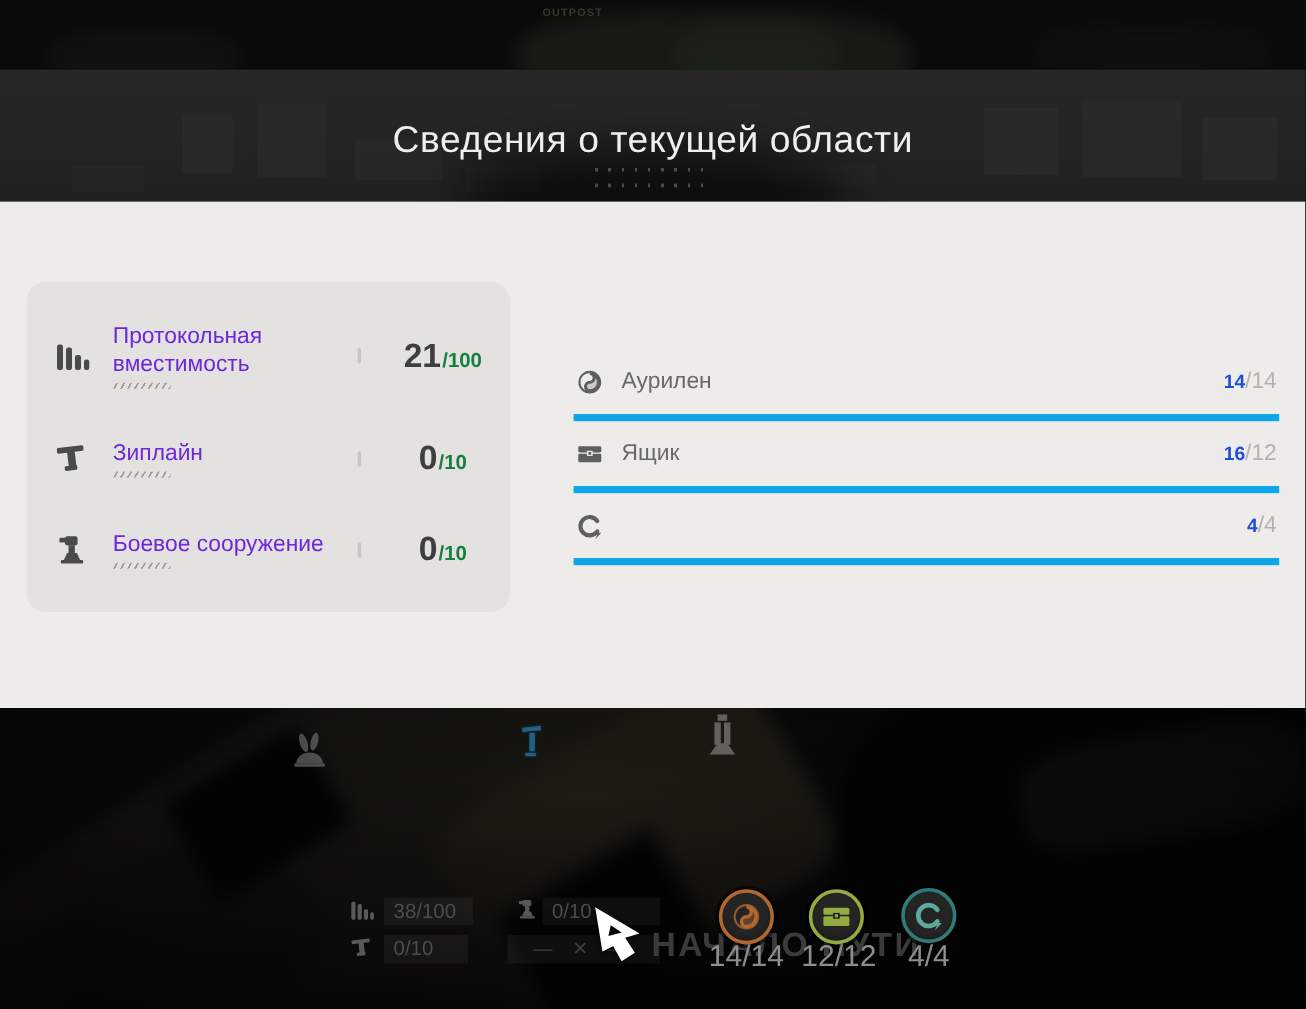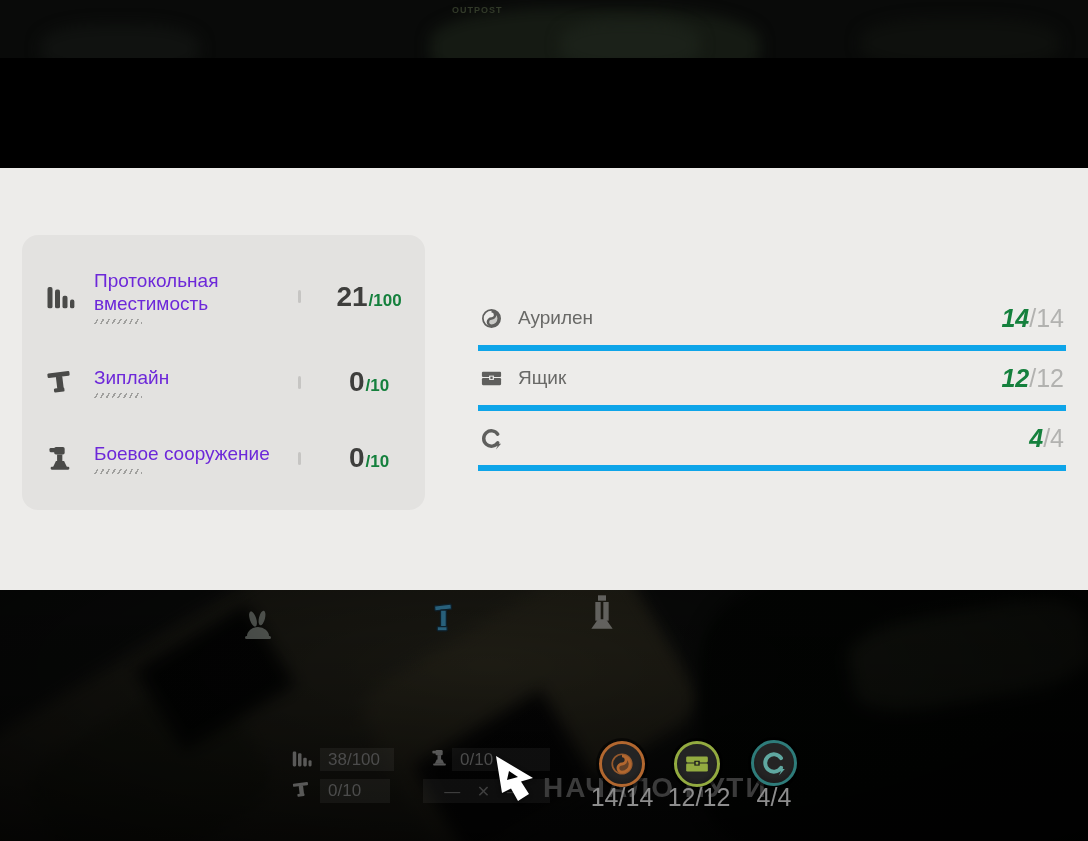--- a/index.html
+++ b/index.html
@@ -41,22 +41,22 @@
   .stat-value{position:absolute;left:292px;width:110px;display:flex;align-items:baseline;justify-content:center;}
   .stat-value .big{font-size:28px;font-weight:700;color:#3e3e3c;}
   .stat-value .total{font-size:17px;font-weight:600;color:#15803d;margin-left:1px;}
 
   
   .collect-list{position:absolute;left:478px;top:123px;width:588px;}
   .collect-row{height:54px;display:flex;align-items:center;border-bottom:6px solid #0ea5e9;position:relative;}
   .collect-icon{width:26px;height:26px;display:flex;align-items:center;justify-content:center;}
   .collect-label{margin-left:14px;font-size:19px;color:#69696 7;color:#696967;}
   .collect-value{position:absolute;right:2px;display:flex;align-items:baseline;}
-  .collect-value .big{font-size:25px;font-weight:700;color:#15803d;font-style:italic;}
-  .collect-value .total{font-size:25px;font-weight:400;color:#b2b2b0;}
+  .collect-value .big{font-size:16px;font-weight:700;color:#1d4ed8;}
+  .collect-value .total{font-size:19px;font-weight:400;color:#b2b2b0;}
 
   
   .map-area{position:absolute;left:0;top:590px;width:1088px;height:251px;background:#0a0b0a;overflow:hidden;}
   .map-bg{position:absolute;inset:0;}
   .map-bg .blob{position:absolute;filter:blur(8px);}
   .vignette{position:absolute;inset:0;
     background:radial-gradient(ellipse at 45% 30%, rgba(0,0,0,0) 0%, rgba(0,0,0,.45) 62%, rgba(0,0,0,.78) 100%),
                linear-gradient(rgba(0,0,0,.1), rgba(0,0,0,.45));}
   .area-label{position:absolute;left:118px;top:24px;font-size:30px;font-weight:600;
     color:#5b605b;letter-spacing:2px;opacity:.72;}
@@ -89,20 +89,35 @@
 <div class="screen">
 
   <div class="top-strip">
     <div class="blob" style="left:430px;top:8px;width:330px;height:80px;background:#151a13;"></div>
     <div class="blob" style="left:560px;top:20px;width:140px;height:50px;background:#1b2119;"></div>
     <div class="blob" style="left:40px;top:24px;width:160px;height:50px;background:#101210;"></div>
     <div class="blob" style="left:860px;top:18px;width:200px;height:50px;background:#0e100d;"></div>
     <div class="top-label">OUTPOST</div>
   </div>
 
+  <div class="title-band">
+    <div class="glyph" style="left:152px;top:38px;width:42px;height:48px;opacity:.45;"></div>
+    <div class="glyph" style="left:214px;top:28px;width:58px;height:62px;opacity:.4;"></div>
+    <div class="glyph" style="left:296px;top:58px;width:72px;height:34px;opacity:.35;"></div>
+    <div class="glyph" style="left:388px;top:80px;width:62px;height:22px;opacity:.3;"></div>
+    <div class="glyph" style="left:60px;top:80px;width:60px;height:22px;opacity:.3;"></div>
+    <div class="glyph" style="left:640px;top:78px;width:90px;height:18px;opacity:.3;"></div>
+    <div class="glyph" style="left:820px;top:32px;width:62px;height:56px;opacity:.45;"></div>
+    <div class="glyph" style="left:902px;top:26px;width:82px;height:64px;opacity:.4;"></div>
+    <div class="glyph" style="left:1002px;top:40px;width:62px;height:52px;opacity:.45;"></div>
+    <div class="title-smudge"></div>
+    <div class="page-title">Сведения о текущей области</div>
+    <div class="dots r1"></div>
+    <div class="dots r2"></div>
+  </div>
 
   <div class="content">
 
     <div class="stats-card">
 
       <div class="stat-row">
         <div class="stat-icon">
           <svg width="30" height="30" viewBox="0 0 24 24">
               <g fill="#4a4a48">
             <rect x="2" y="4" width="4" height="17" rx="1.5"></rect>
@@ -190,21 +205,21 @@
               <g fill="#5f5f5d">
             <rect x="2" y="5" width="20" height="5.5" rx="1.2"></rect>
             <rect x="2" y="11.5" width="20" height="7.5" rx="1.2"></rect>
             <rect x="9.5" y="9" width="5" height="4.5" fill="#EDECEA"></rect>
             <rect x="10.8" y="10" width="2.4" height="2.5"></rect>
           </g>
             </svg>
         </div>
         <div class="collect-label">Ящик</div>
         <div class="collect-value">
-          <span class="big">12</span>
+          <span class="big">16</span>
           <span class="total">/12</span>
         </div>
       </div>
 
       <div class="collect-row">
         <div class="collect-icon">
           <svg width="23" height="23" viewBox="0 0 24 24" fill="none">
             <path d="M18.5 7.5 A8 8 0 1 0 18.5 16.5" stroke="#5f5f5d" stroke-width="3.6" stroke-linecap="round"></path>
             <polygon points="20,14.5 16,19.5 18.4,19.5 16.6,23.5 22,17.6 19.4,17.6" fill="#5f5f5d"></polygon>
           </svg>

